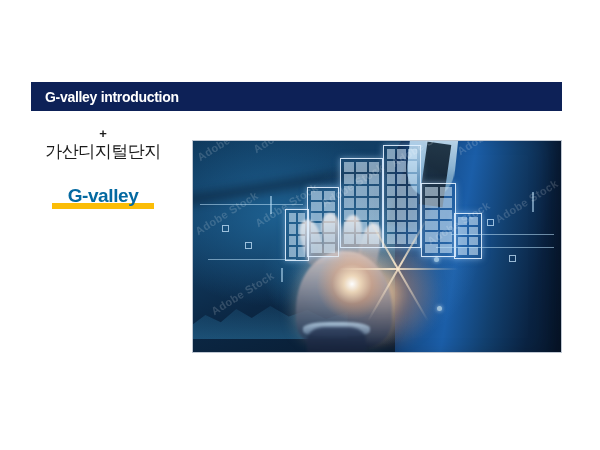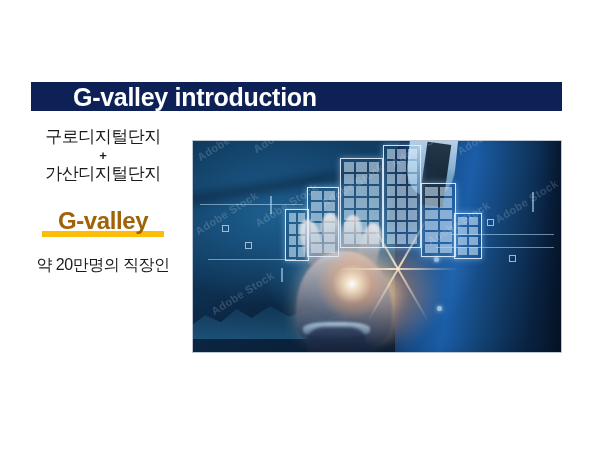--- a/index.html
+++ b/index.html
@@ -33,26 +33,25 @@
     height: 29px;
     background: #0d2157;
     box-sizing: border-box;
   }
   #title-text {
     position: absolute;
     left: 14px;
     top: 50%;
     transform: translateY(-50%);
     color: #ffffff;
-    font-size: 25px;
+    font-size: 14px;
     font-weight: bold;
     letter-spacing: -0.3px;
     white-space: nowrap;
     line-height: 1;
-    margin-left: 28px;
   }
 
   
   #left-col {
     position: absolute;
     left: 14px;
     top: 126px;
     width: 178px;
     text-align: center;
     color: #1b1b1b;
@@ -79,24 +78,24 @@
     left: -12px;
     right: -12px;
     bottom: 0px;
     height: 6px;
     background: #fbbd07;
     z-index: 0;
   }
   #gvalley-text {
     position: relative;
     z-index: 1;
-    font-size: 24px;
+    font-size: 19px;
     font-weight: bold;
     letter-spacing: -0.4px;
-    color: #a16207;
+    color: #0369a1;
     padding: 0 4px 2px 4px;
     display: inline-block;
   }
 
   #qty-line {
     margin-top: 22px;
     font-size: 18px;
     font-weight: bold;
     letter-spacing: -0.6px;
     white-space: nowrap;
@@ -339,30 +338,28 @@
 </head>
 <body>
 
 <div id="slide">
 
   <div id="title-bar">
     <div id="title-text">G-valley introduction</div>
   </div>
 
   <div id="left-col">
-    <div class="kr-line">구로디지털단지</div>
     <div class="plus-line">+</div>
     <div class="kr-line">가산디지털단지</div>
 
     <div id="gvalley-block">
       <div id="gvalley-underline"></div>
       <div id="gvalley-text">G-valley</div>
     </div>
 
-    <div class="stat-line">약 20만명의 직장인</div>
   </div>
 
   <div id="photo">
     <div id="photo-inner">
 
       <div class="bg-base"></div>
       <div class="bg-streak s1"></div>
       <div class="bg-streak s2"></div>
       <div class="bg-streak s3"></div>
 

